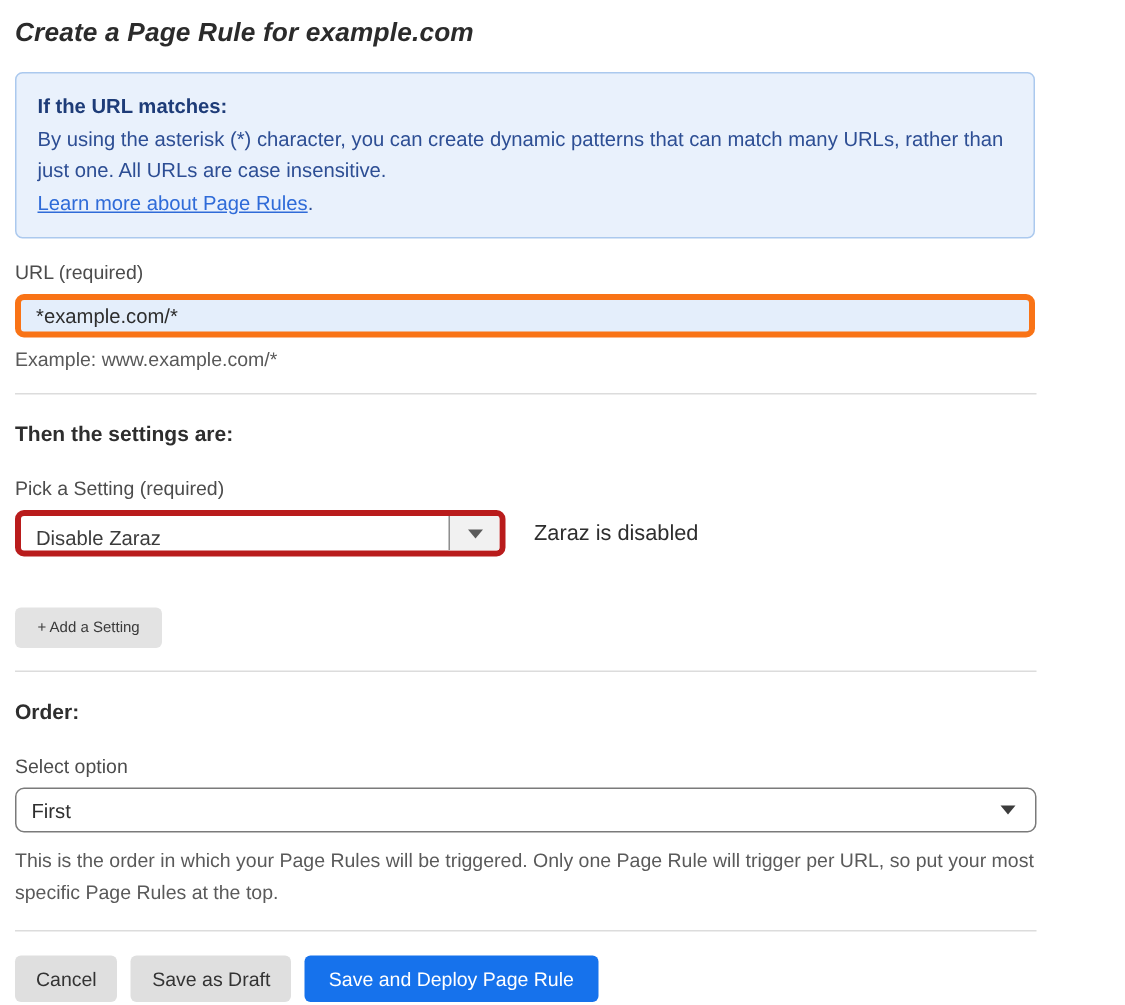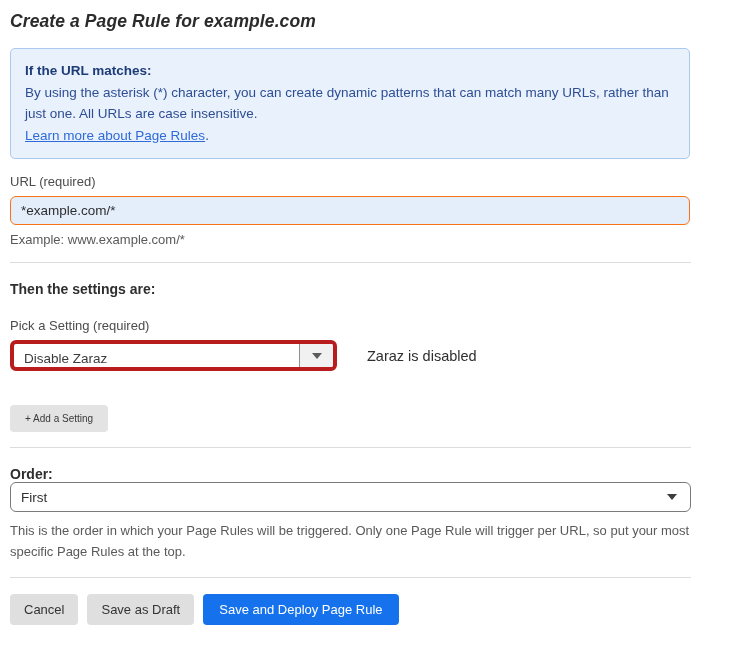--- a/index.html
+++ b/index.html
@@ -44,21 +44,21 @@
   .field-label {
     font-size: 13px;
     color: #4c4c4c;
     margin-bottom: 7px;
   }
 
   .url-input {
     width: 680px;
     height: 29px;
     background: #e4eefb;
-    border: 1px solid #f97316;
+    border: 4px solid #f97316;
     border-radius: 6px;
     padding: 0 10px;
     font-size: 13.5px;
     color: #2e2e2e;
     font-family: "Liberation Sans", "DejaVu Sans", sans-serif;
     outline: none;
   }
 
   .helper-text {
     font-size: 13px;
@@ -115,21 +115,21 @@
   }
   .tri-down {
     width: 0; height: 0;
     border-left: 5px solid transparent;
     border-right: 5px solid transparent;
     border-top: 6px solid #5b5b5b;
   }
   .status-text {
     font-size: 14.5px;
     color: #2e2e2e;
-    margin-left: 30px;
+    margin-left: 19px;
   }
 
   .add-setting-btn {
     margin-top: 34px;
     background: #e3e3e3;
     border: none;
     border-radius: 4px;
     padding: 8px 15px;
     font-size: 10px;
     color: #3a3a3a;
@@ -216,20 +216,21 @@
     </div>
     <div class="status-text">Zaraz is disabled</div>
   </div>
 
   <button class="add-setting-btn">+ Add a Setting</button>
 
   <hr class="divider">
 
   <div class="section-heading">Order:</div>
 
+  <div class="field-label picker-label">Select option</div>
 
   <div class="order-select">
     <div class="order-select-text">First</div>
     <div class="tri-down"></div>
   </div>
 
   <div class="order-help">This is the order in which your Page Rules will be triggered. Only one Page Rule will trigger per URL, so put your most specific Page Rules at the top.</div>
 
   <hr class="divider">
 

